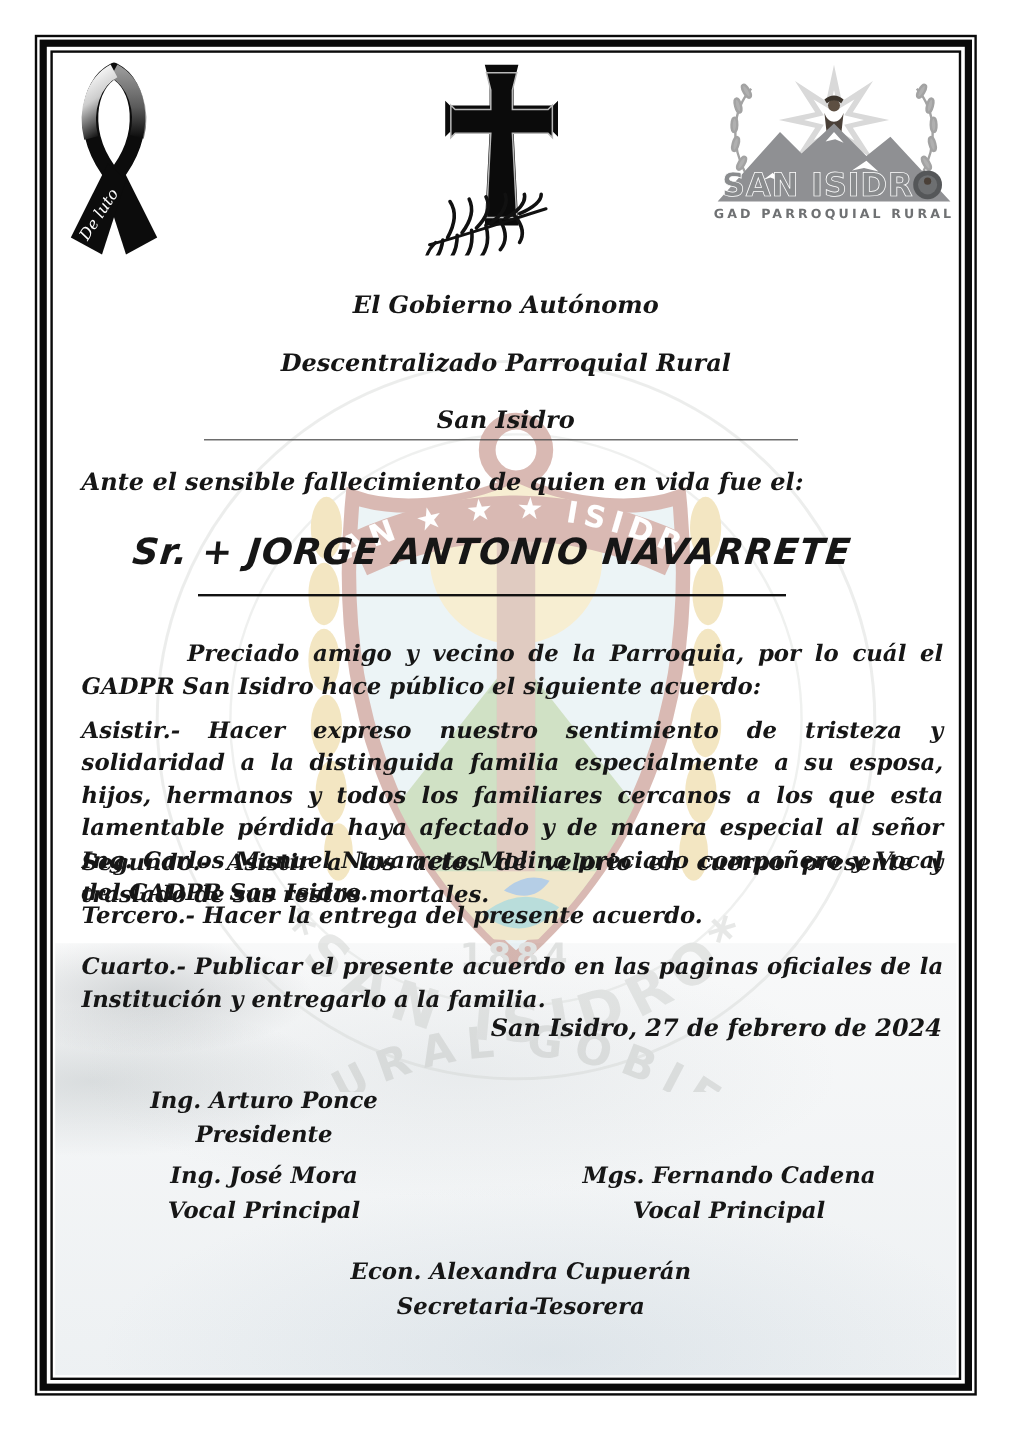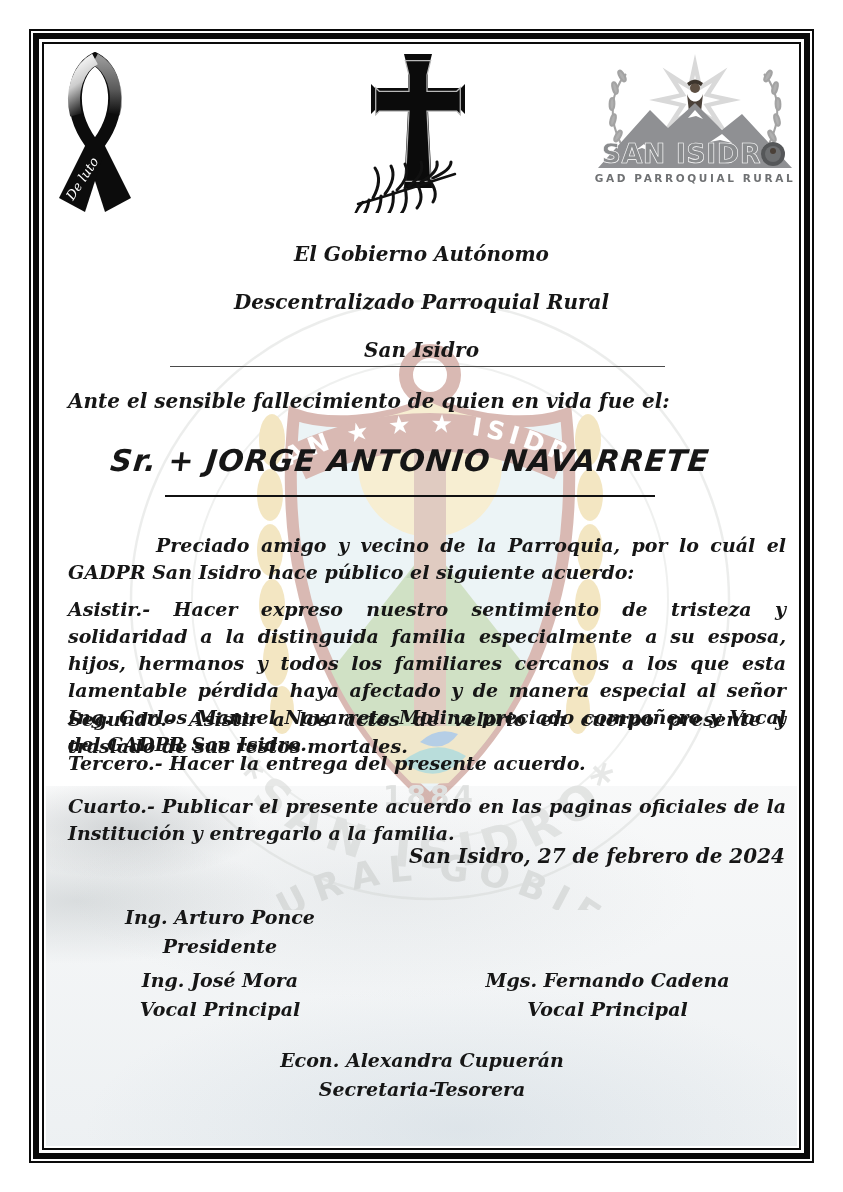--- a/index.html
+++ b/index.html
@@ -39,21 +39,21 @@
   .cl-2{top:687px;}
   .cl-3{top:731px;}
   .cl-4{top:774px;}
   .dateline{left:380px;width:405px;top:844px;text-align:right;font-size:20px;}
   .sig{position:absolute;z-index:2;font-style:italic;font-weight:700;font-size:19px;
        line-height:29px;text-align:center;}
   .sig-r1l{left:90px;top:903px;width:260px;}
   .sig-r1r{left:465px;top:903px;width:285px;}
   .sig-r2l{left:90px;top:966px;width:260px;}
   .sig-r2r{left:465px;top:966px;width:285px;}
-  .sig-center{left:16px;top:1046px;width:812px;}
+  .sig-center{left:0;top:1046px;width:812px;padding-left:28px;}
 </style>
 </head>
 <body>
 
 <div class="page">
 
   <div class="photo-strip"></div>
 
   <svg class="watermark" viewBox="0 0 620 620">
     <defs>

